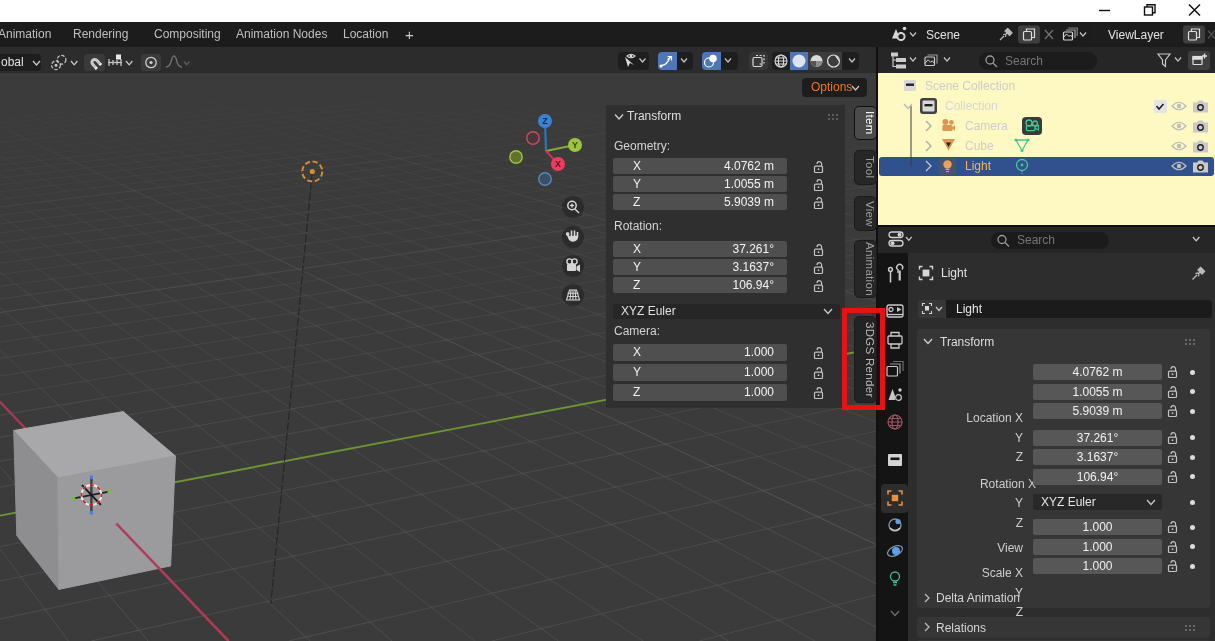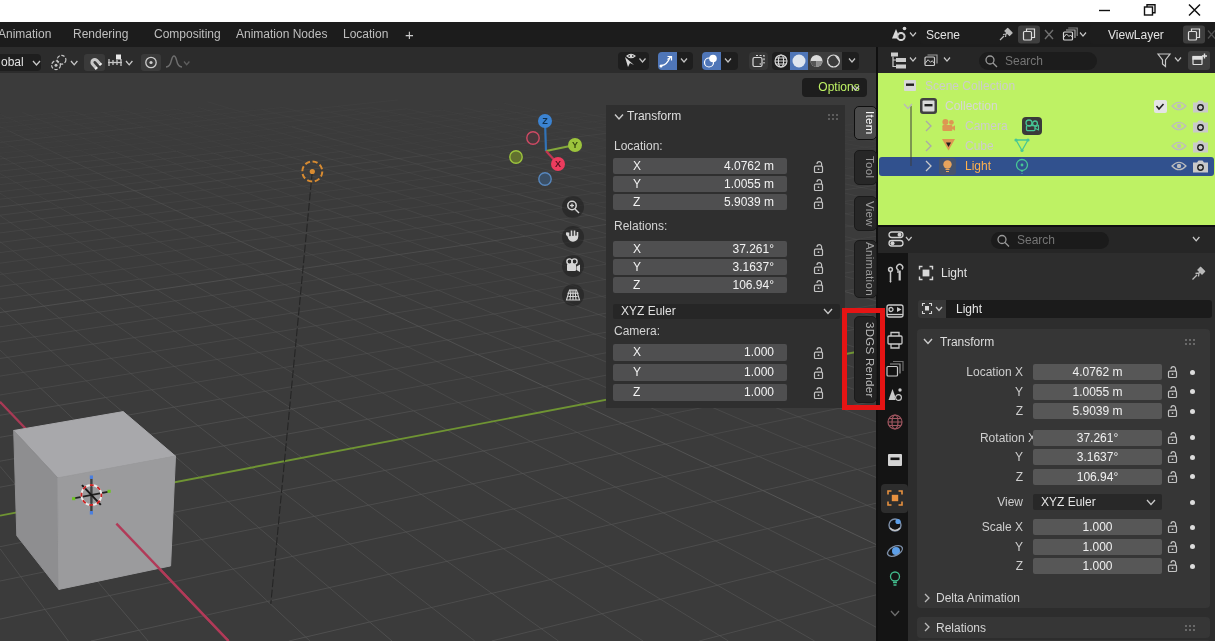--- a/index.html
+++ b/index.html
@@ -7,29 +7,29 @@
        font-family:"Liberation Sans",sans-serif;-webkit-font-smoothing:antialiased;}
   .abs{position:absolute;}
   .titlebar{left:0;top:0;width:1215px;height:22px;background:#ffffff;}
   .topbar{left:0;top:22px;width:1215px;height:25px;background:#1c1c1c;}
   .tabtxt{position:absolute;top:0;height:25px;line-height:25px;font-size:12px;color:#bfbfbf;}
   .toolrow{left:0;top:47px;width:876px;height:26px;background:#2c2c2c;}
   .vpwrap{left:0;top:73px;width:876px;height:568px;background:#3b3b3b;}
   .rdiv{left:876px;top:47px;width:2px;height:594px;background:#101010;}
   
   .outheader{left:878px;top:47px;width:337px;height:26px;background:#262626;}
-  .outbody{left:878px;top:73px;width:337px;height:152px;background:#bef264;text-decoration:underline;}
+  .outbody{left:878px;top:73px;width:337px;height:152px;background:#fef9c3;text-decoration:underline;}
   .hdiv{left:878px;top:225px;width:337px;height:2px;background:#101010;}
   
   .propheader{left:878px;top:227px;width:337px;height:26px;background:#262626;}
   .proptabs{left:878px;top:253px;width:30px;height:388px;background:#141414;}
   .propmain{left:908px;top:253px;width:307px;height:388px;background:#2d2d2d;}
   .panelbox{position:absolute;background:#363636;border-radius:4px;}
   .pfield{position:absolute;background:#575757;border-radius:2px;height:16px;font-size:12px;color:#f0f0f0;text-align:center;line-height:16px;}
-  .plabel{position:absolute;font-size:12px;color:#cdcdcd;text-align:right;line-height:16px;}
+  .plabel{position:absolute;font-size:12px;color:#cdcdcd;text-align:right;line-height:16px;margin-top:46px;}
   .pdot{position:absolute;width:5px;height:5px;border-radius:50%;background:#dcdcdc;}
   
   .npanel{left:606px;top:105px;width:239px;height:303px;background:#2f2f2f;}
   .nfield{position:absolute;background:#4f4f50;border-radius:2px;height:16px;font-size:12px;color:#f2f2f2;line-height:16px;}
   .nlabel{position:absolute;font-size:12px;color:#d4d4d4;}
   .sidetab{position:absolute;left:854px;width:21px;border:1px solid #1a1a1a;border-radius:5px;
      background:#272727;color:#9d9d9d;font-size:11.5px;writing-mode:vertical-rl;
      text-align:center;letter-spacing:0.3px;}
   .redrect{left:842px;top:308px;width:33px;height:92px;border:5px solid #e51414;}
   svg{display:block;}
@@ -262,21 +262,21 @@
       <circle cx="1.5" cy="-4.5" r="2.6" stroke-width="1.4"></circle>
     </g>
     <circle cx="573" cy="222" r="11" fill="rgba(20,20,20,0.40)" stroke="none"></circle>
     <g transform="translate(573,222)" stroke-width="1.1">
       <path d="M-6.5 5 L-3.5 -5 H3.5 L6.5 5 Z"></path>
       <path d="M-4.6 1.5 H4.6 M-5.6 -1.8 H5.6 M-2 -5 L-3 5 M2 -5 L3 5 M0 -5 V5"></path>
     </g>
   </g>
 </svg>
 
-<div class="abs" style="left:802px;top:5px;width:65px;height:19px;background:#1d1d1d;border-radius:4px;color:#bef264;font-size:12px;line-height:19px;text-align:center"><span style="margin-left:9px">Options</span><svg style="position:absolute;right:7px;top:7px" width="9" height="6" viewBox="0 0 9 6">
+<div class="abs" style="left:802px;top:5px;width:65px;height:19px;background:#1d1d1d;border-radius:4px;color:#f97316;font-size:12px;line-height:19px;text-align:left"><span style="margin-left:9px">Options</span><svg style="position:absolute;right:7px;top:7px" width="9" height="6" viewBox="0 0 9 6">
         <path d="M1 1 l3.5 4 3.5 -4" fill="none" stroke="#c8c8c8" stroke-width="1.2"></path>
       </svg></div>
 </div>
 
 <div class="abs rdiv"></div>
 <div class="abs outheader">
   <svg width="337" height="26" viewBox="0 0 337 26">
 
     <g stroke="#cccccc" stroke-width="1.2" fill="#cccccc">
       <rect x="13" y="5.5" width="7" height="4" stroke="none"></rect>
@@ -653,21 +653,21 @@
   <svg class="icon" style="left:221px;top:8px" width="14" height="8" viewBox="0 0 14 8">
       <g fill="#6e6e6e">
         <circle cx="2" cy="2" r="1"></circle>
         <circle cx="6" cy="2" r="1"></circle>
         <circle cx="10" cy="2" r="1"></circle>
         <circle cx="2" cy="6" r="1"></circle>
         <circle cx="6" cy="6" r="1"></circle>
         <circle cx="10" cy="6" r="1"></circle>
       </g>
     </svg>
-  <span class="nlabel" style="left:8px;top:34px">Location:</span>
+  <span class="nlabel" style="left:8px;top:34px">Geometry:</span>
   <div class="nfield" style="left:7px;top:53px;width:174px">
       <span style="position:absolute;left:20px">X</span>
       <span style="position:absolute;right:13px">4.0762 m</span>
     </div>
   <svg class="icon" style="left:207px;top:54.5px" width="13" height="14" viewBox="0 0 13 14">
       <g stroke="#c4c4c4" stroke-width="1.2" fill="none">
         <rect x="1.5" y="6.2" width="8" height="6.3" rx="1"></rect>
         <path d="M8.6 6.2 V4.0 a2.3 2.3 0 0 0 -4.6 0" fill="none"></path>
         <circle cx="5.5" cy="9.2" r="0.9" fill="#c4c4c4" stroke="none"></circle>
       </g>
@@ -687,21 +687,21 @@
       <span style="position:absolute;left:20px">Z</span>
       <span style="position:absolute;right:13px">5.9039 m</span>
     </div>
   <svg class="icon" style="left:207px;top:90.5px" width="13" height="14" viewBox="0 0 13 14">
       <g stroke="#c4c4c4" stroke-width="1.2" fill="none">
         <rect x="1.5" y="6.2" width="8" height="6.3" rx="1"></rect>
         <path d="M8.6 6.2 V4.0 a2.3 2.3 0 0 0 -4.6 0" fill="none"></path>
         <circle cx="5.5" cy="9.2" r="0.9" fill="#c4c4c4" stroke="none"></circle>
       </g>
     </svg>
-  <span class="nlabel" style="left:8px;top:114px">Relations:</span>
+  <span class="nlabel" style="left:8px;top:114px">Rotation:</span>
   <div class="nfield" style="left:7px;top:136px;width:174px">
       <span style="position:absolute;left:20px">X</span>
       <span style="position:absolute;right:13px">37.261°</span>
     </div>
   <svg class="icon" style="left:207px;top:137.5px" width="13" height="14" viewBox="0 0 13 14">
       <g stroke="#c4c4c4" stroke-width="1.2" fill="none">
         <rect x="1.5" y="6.2" width="8" height="6.3" rx="1"></rect>
         <path d="M8.6 6.2 V4.0 a2.3 2.3 0 0 0 -4.6 0" fill="none"></path>
         <circle cx="5.5" cy="9.2" r="0.9" fill="#c4c4c4" stroke="none"></circle>
       </g>

